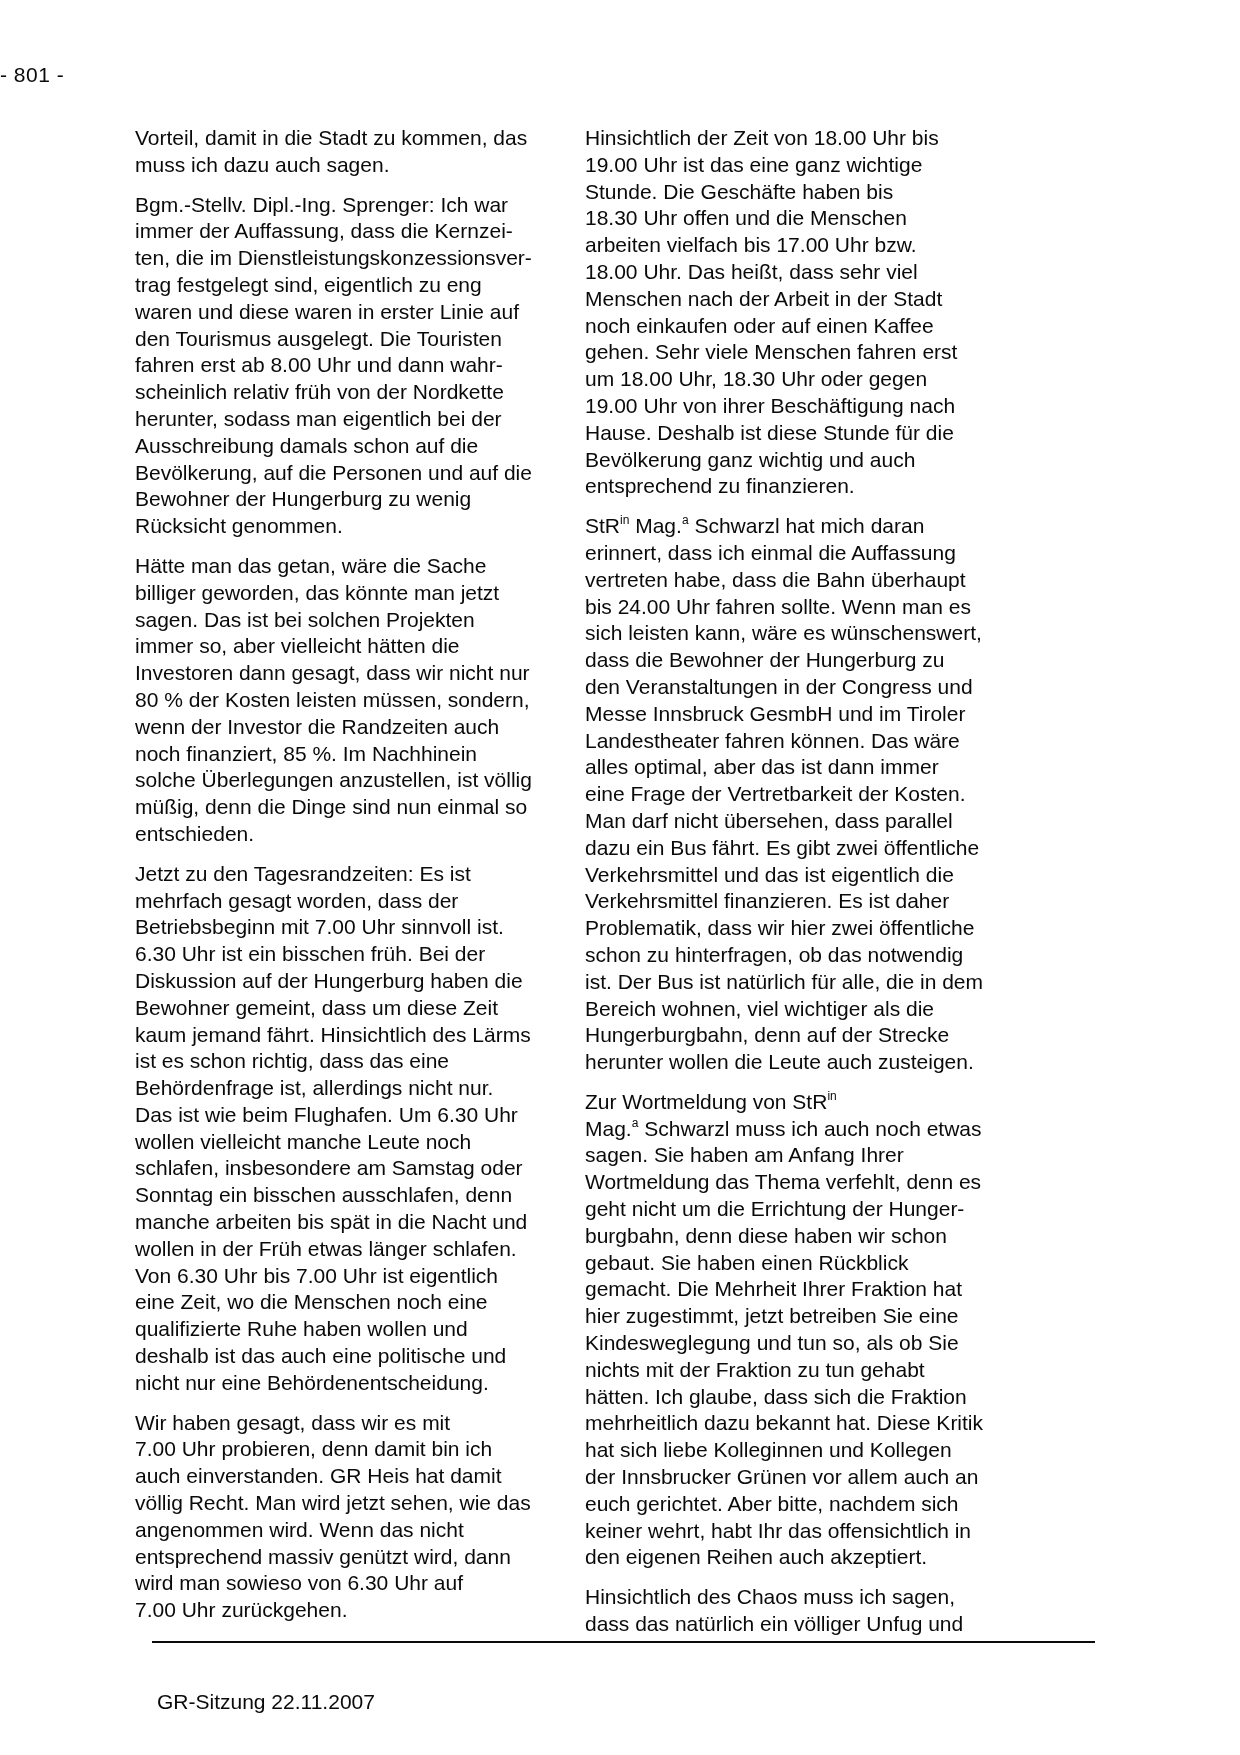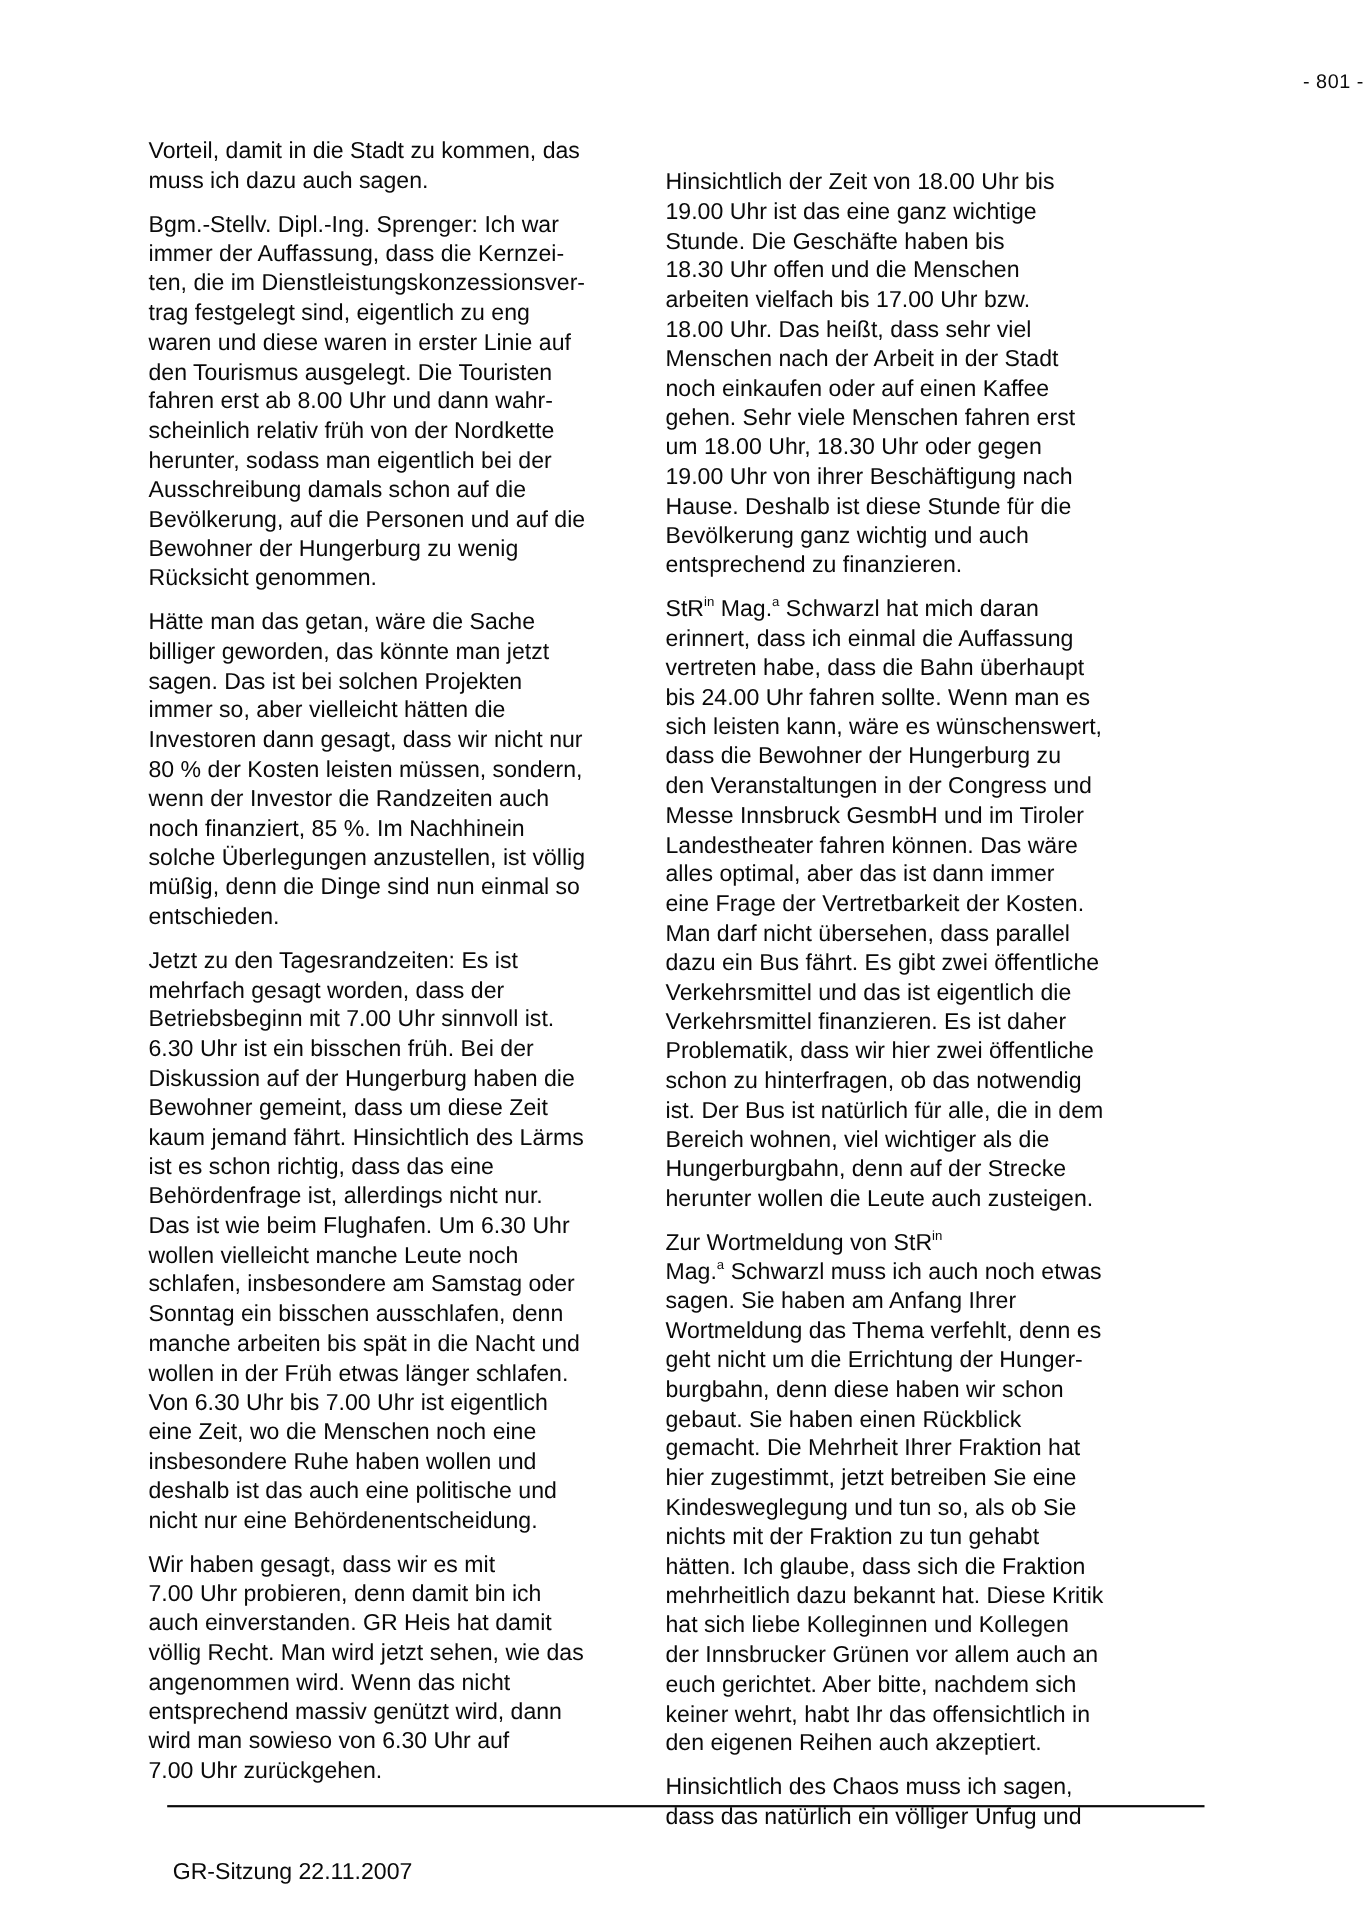--- a/index.html
+++ b/index.html
@@ -15,38 +15,38 @@
     background: #ffffff;
     color: #0a0a0a;
     font-family: "Liberation Sans", sans-serif;
     overflow: hidden;
   }
   .page-number {
     position: absolute;
     top: 61px;
     left: 0;
     width: 1240px;
-    text-align: right;
-    font-size: 18px;
+    text-align: left;
+    font-size: 21px;
     line-height: 27px;
     letter-spacing: 0.5px;
   }
   .columns {
     position: absolute;
     top: 125px;
     left: 133px;
     width: 980px;
   }
   .column {
     position: absolute;
     top: 0;
     width: 450px;
   }
   .column.left  { left: 2px; }
-  .column.right { left: 472px; margin-top: 28px; }
+  .column.right { left: 452px; }
   .column p {
     margin: 0 0 13px 0;
     font-size: 21px;
     line-height: 26.8px;
   }
   .line {
     display: block;
     white-space: pre;
   }
   .line b {
@@ -125,21 +125,21 @@
           <span class="line">ist es schon richtig, dass das eine</span>
           <span class="line">Behördenfrage ist, allerdings nicht nur.</span>
           <span class="line">Das ist wie beim Flughafen. Um 6.30 Uhr</span>
           <span class="line">wollen vielleicht manche Leute noch</span>
           <span class="line">schlafen, insbesondere am Samstag oder</span>
           <span class="line">Sonntag ein bisschen ausschlafen, denn</span>
           <span class="line">manche arbeiten bis spät in die Nacht und</span>
           <span class="line">wollen in der Früh etwas länger schlafen.</span>
           <span class="line">Von 6.30 Uhr bis 7.00 Uhr ist eigentlich</span>
           <span class="line">eine Zeit, wo die Menschen noch eine</span>
-          <span class="line">insbesondere Ruhe haben wollen und</span>
+          <span class="line">qualifizierte Ruhe haben wollen und</span>
           <span class="line">deshalb ist das auch eine politische und</span>
           <span class="line">nicht nur eine Behördenentscheidung.</span>
         </p>
         <p>
           <span class="line">Wir haben gesagt, dass wir es mit</span>
           <span class="line">7.00 Uhr probieren, denn damit bin ich</span>
           <span class="line">auch einverstanden. GR Heis hat damit</span>
           <span class="line">völlig Recht. Man wird jetzt sehen, wie das</span>
           <span class="line">angenommen wird. Wenn das nicht</span>
           <span class="line">entsprechend massiv genützt wird, dann</span>

